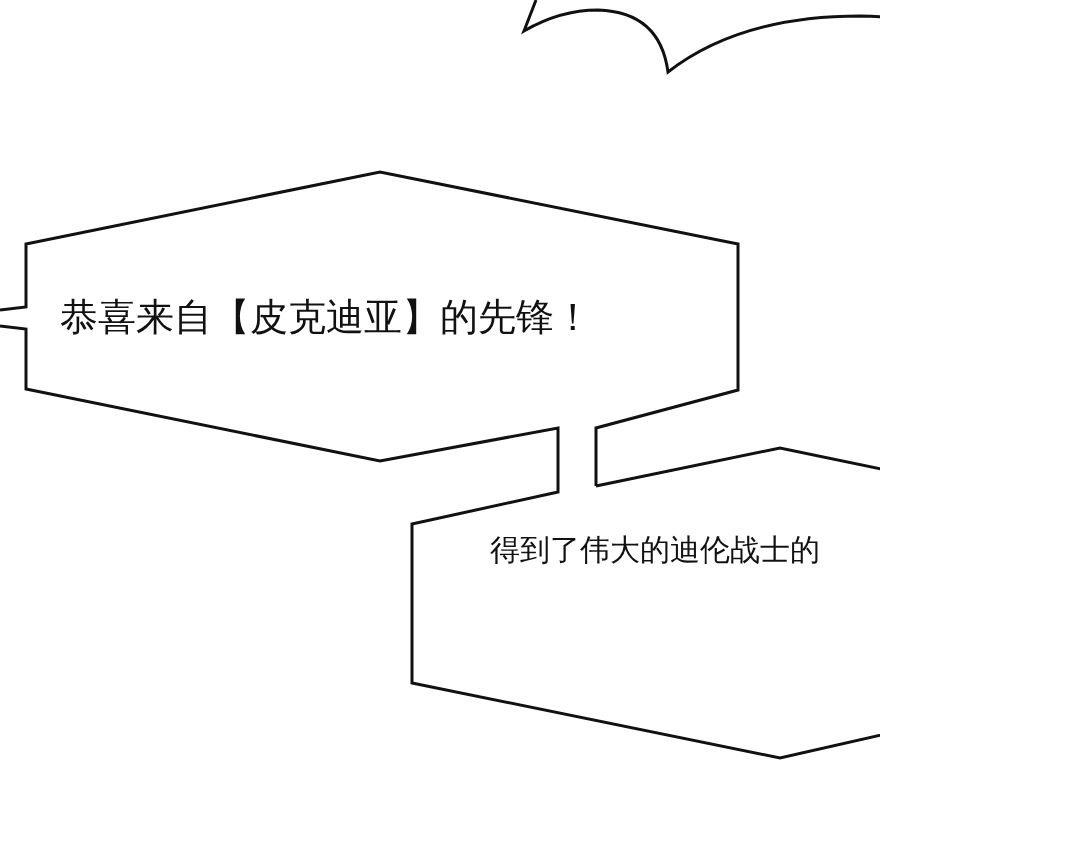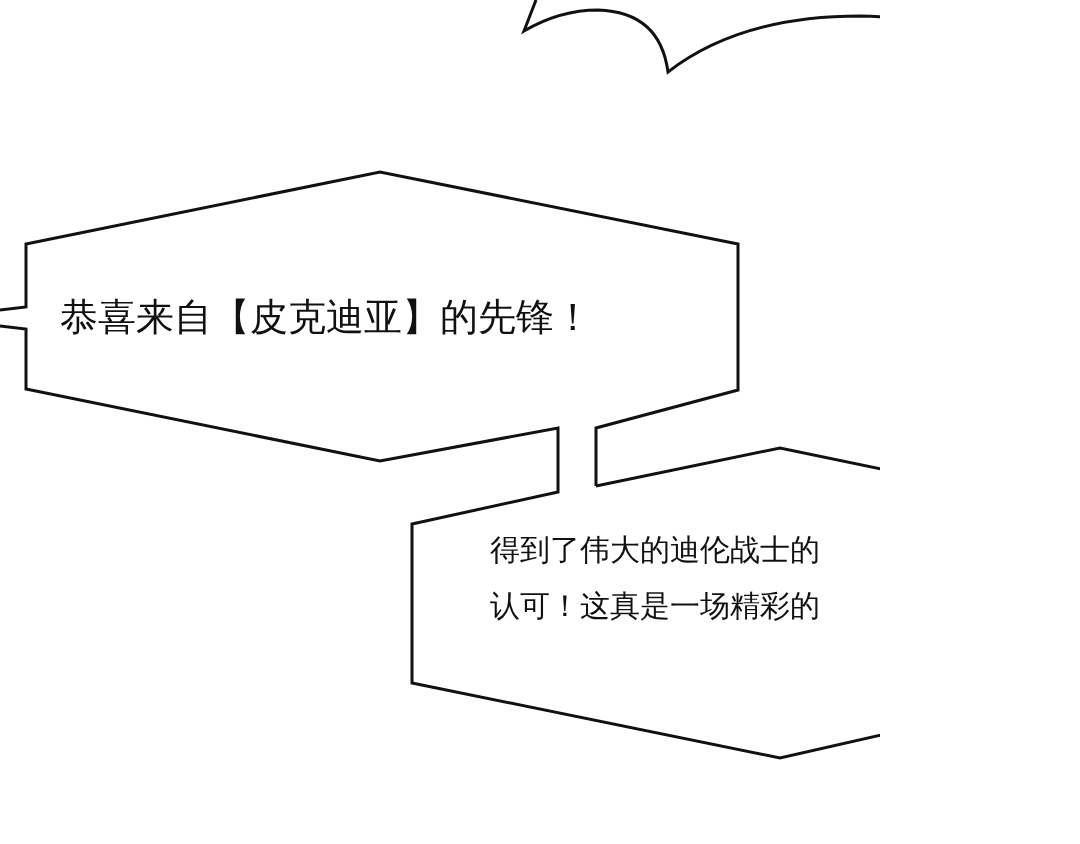--- a/index.html
+++ b/index.html
@@ -72,15 +72,14 @@
 
     <polyline points="596,486 780,448 1080,510" fill="none" stroke="#111" stroke-width="3"></polyline>
   </svg>
 
   <div class="bubble-text text1">
     <span class="line">恭喜来自【皮克迪亚】的先锋！</span>
   </div>
 
   <div class="bubble-text text2">
     <span class="line">得到了伟大的迪伦战士的</span>
-    <span class="line">认可！这真是一场精彩的</span>
   </div>
 </div>
 
 </body></html>

